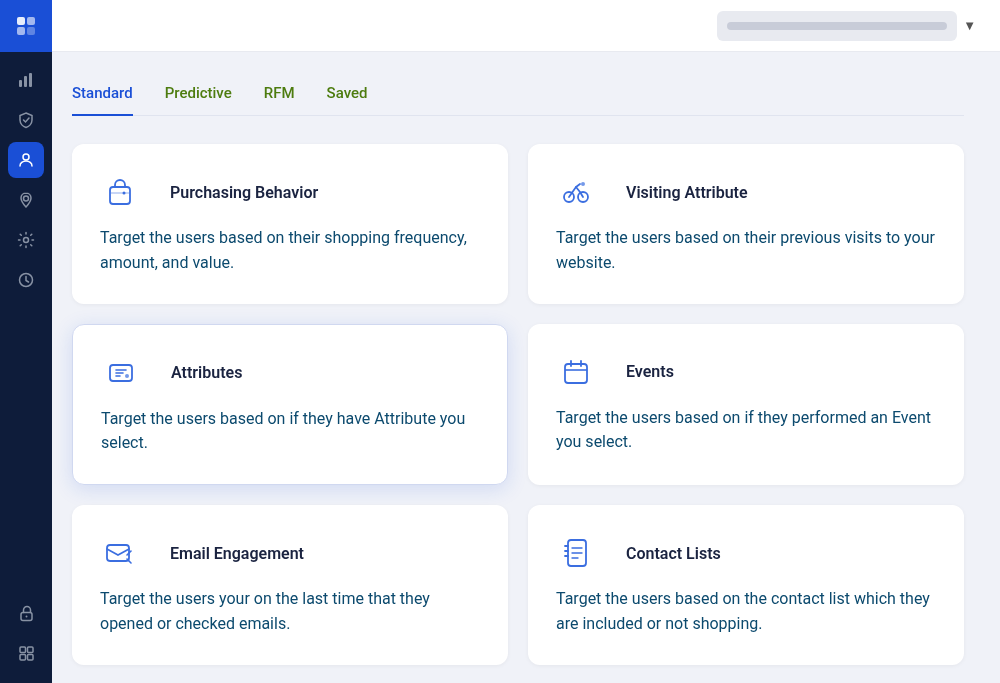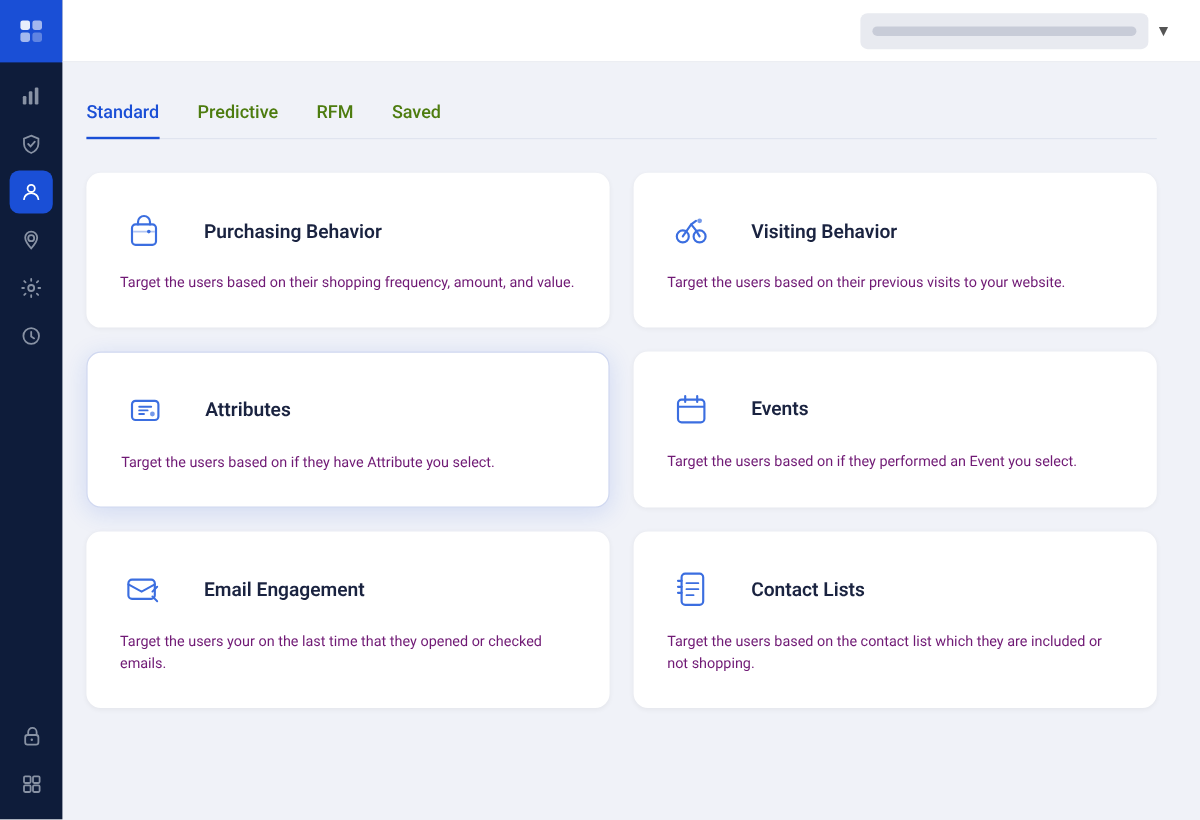--- a/index.html
+++ b/index.html
@@ -164,22 +164,22 @@
       display: flex;
       align-items: center;
       justify-content: center;
     }
     .card-title {
       font-size: 16px;
       font-weight: 600;
       color: #1a2340;
     }
     .card-desc {
-      font-size: 12px;
-      color: #701a75;
+      font-size: 16px;
+      color: #0c4a6e;
       line-height: 1.55;
     }
 
     
     svg { display: block; }
   </style>
 </head>
 <body>
 
 <div class="sidebar">
@@ -294,21 +294,21 @@
         <div class="card-header">
           <div class="card-icon">
             <svg width="36" height="36" viewBox="0 0 36 36" fill="none">
               <circle cx="11" cy="23" r="5" stroke="#3b6ee0" stroke-width="1.8" fill="none"></circle>
               <circle cx="25" cy="23" r="5" stroke="#3b6ee0" stroke-width="1.8" fill="none"></circle>
               <path d="M11 23L18 13L22 18L25 23" stroke="#3b6ee0" stroke-width="1.8" stroke-linecap="round" stroke-linejoin="round" fill="none"></path>
               <path d="M18 13L22 10" stroke="#3b6ee0" stroke-width="1.8" stroke-linecap="round"></path>
               <circle cx="25" cy="10" r="2" fill="#3b6ee0" opacity="0.7"></circle>
             </svg>
           </div>
-          <span class="card-title">Visiting Behavior</span>
+          <span class="card-title">Visiting Attribute</span>
         </div>
         <div class="card-desc">Target the users based on their previous visits to your website.</div>
       </div>
 
       <div class="card highlighted">
         <div class="card-header">
           <div class="card-icon">
             <svg width="36" height="36" viewBox="0 0 36 36" fill="none">
               <rect x="7" y="10" width="22" height="16" rx="3" stroke="#3b6ee0" stroke-width="1.8" fill="none"></rect>
               <path d="M13 15H23" stroke="#3b6ee0" stroke-width="1.6" stroke-linecap="round"></path>

